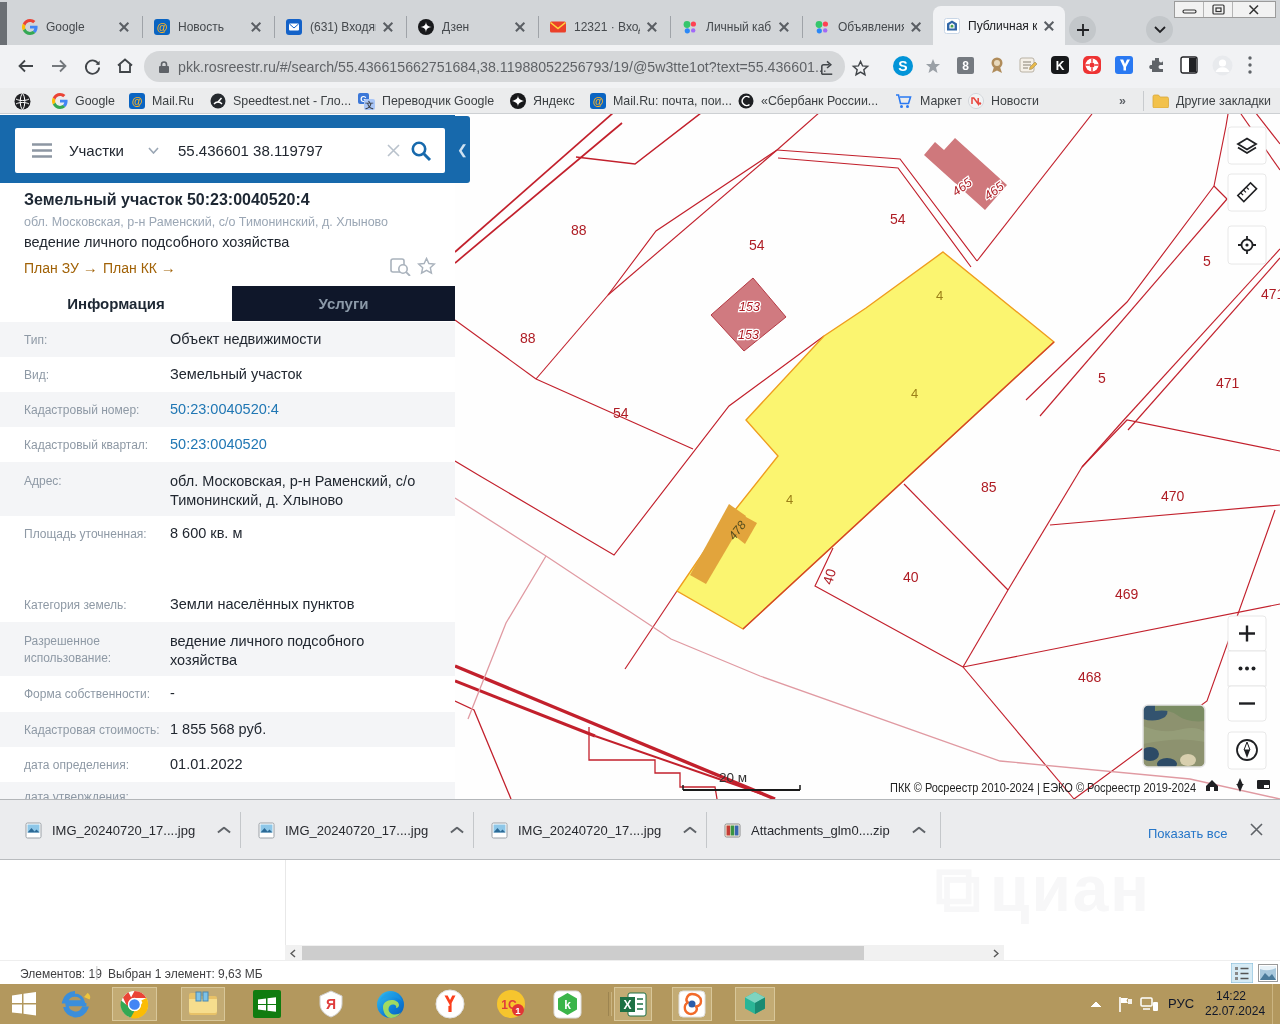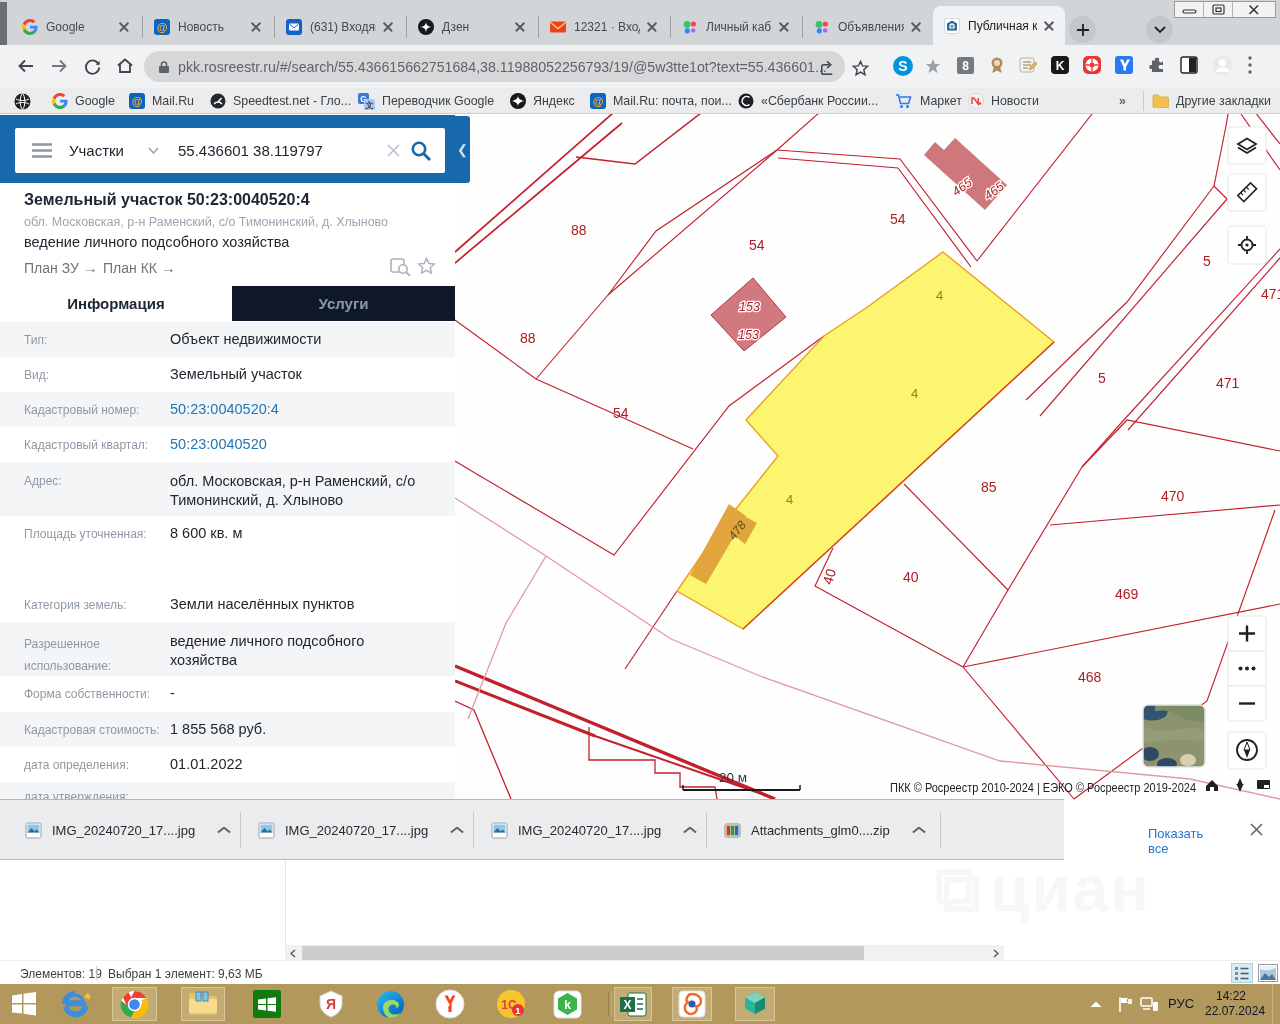--- a/index.html
+++ b/index.html
@@ -29,32 +29,32 @@
 #bookmarks{position:absolute;left:0;top:88px;width:1280px;height:26px;background:#ebeced;border-bottom:1px solid #cdd0d3}
 .bm{position:absolute;top:4px;height:18px;display:flex;align-items:center;font-size:12.4px;color:#3c4043;white-space:nowrap}
 .bm svg,.bm .bmi{margin-right:7px;flex:none}
 
 #panel{position:absolute;left:0;top:114px;width:455px;height:686px;background:#fff;overflow:hidden}
 #phead{position:absolute;left:0;top:1px;width:455px;height:68px;background:#1769ac}
 #searchbox{position:absolute;left:15px;top:13px;width:430px;height:45px;background:#fff;border-radius:2px;display:flex;align-items:center}
 #ptitle{position:absolute;left:24px;top:77px;width:420px;font-size:16px;font-weight:bold;color:#1d2733}
 #psub{position:absolute;left:24px;top:101px;width:420px;font-size:12.5px;color:#9aa6b4}
 #puse{position:absolute;left:24px;top:120px;width:420px;font-size:14.5px;color:#212730}
-.plink{position:absolute;top:145px;font-size:14px;color:#737373}
+.plink{position:absolute;top:145px;font-size:14px;color:#a16207}
 #ptabs{position:absolute;left:0;top:172px;width:455px;height:35px;background:#0f172a}
 #ptab1{position:absolute;left:0;top:0;width:232px;height:35px;background:#fff;text-align:center;line-height:35px;font-size:15px;font-weight:bold;color:#1d2733}
 #ptab2{position:absolute;left:232px;top:0;width:223px;height:35px;text-align:center;line-height:35px;font-size:15px;font-weight:bold;color:#8b99a8}
 .prow{position:absolute;left:0;width:455px}
 .prow .lab{position:absolute;left:24px;font-size:12px;color:#8e99a5}
 .prow .val{position:absolute;left:170px;font-size:14.5px;color:#212730}
 .prow .vlink{color:#2077b4}
 .grey{background:#f4f5f7}
 #collapsetab{position:absolute;left:455px;top:116px;width:15px;height:67px;z-index:6;background:#1769ac;border-radius:0 3px 3px 0;color:#cfe2f2;font-size:13px;display:flex;align-items:center;justify-content:center}
 
-#dlbar{position:absolute;left:0;top:799px;width:1064px;height:61px;background:#ebecee;border-top:1px solid #b3b6b9;border-bottom:1px solid #b9bcbf}
+#dlbar{position:absolute;left:0;top:799px;width:1280px;height:61px;background:#ebecee;border-top:1px solid #b3b6b9;border-bottom:1px solid #b9bcbf}
 .chip{position:absolute;top:0;height:60px;display:flex;align-items:center;font-size:13px;color:#27292e}
 .chipsep{position:absolute;top:12px;width:1px;height:36px;background:#c4c7ca}
 .caret{margin-left:22px;width:10px;height:6px;position:relative}
 .caret:before,.caret:after{content:"";position:absolute;top:2px;width:8px;height:1.8px;background:#5f6368}
 .caret:before{left:0;transform:rotate(-38deg)}.caret:after{left:6px;transform:rotate(38deg)}
 
 #below{position:absolute;left:0;top:860px;width:1280px;height:124px;background:#fff}
 #wm{position:absolute;left:935px;top:-8px;font-size:64px;font-weight:bold;color:#f7f7f8;letter-spacing:2px}
 #vsep{position:absolute;left:285px;top:0;width:1px;height:86px;background:#e8e8e8}
 #hscroll{position:absolute;left:285px;top:85px;width:719px;height:16px;background:#f1f1f1;display:flex;align-items:center}
@@ -385,21 +385,21 @@
       </div>
 <div class="prow" style="top:402px;height:35px">
         <span class="lab" style="top:11px">Площадь уточненная:</span>
         <span class="val" style="top:9px">8 600 кв. м</span>
       </div>
 <div class="prow" style="top:473px;height:35px">
         <span class="lab" style="top:11px">Категория земель:</span>
         <span class="val" style="top:9px">Земли населённых пунктов</span>
       </div>
 <div class="prow grey" style="top:508px;height:54px">
-        <span class="lab" style="top:11px;width:120px;line-height:22px">Разрешенное использование:</span>
+        <span class="lab" style="top:11px;width:120px;line-height:17px">Разрешенное использование:</span>
         <span class="val" style="top:10px;width:250px;line-height:19px">ведение личного подсобного хозяйства</span>
       </div>
 <div class="prow" style="top:562px;height:36px">
         <span class="lab" style="top:11px">Форма собственности:</span>
         <span class="val" style="top:9px">-</span>
       </div>
 <div class="prow grey" style="top:598px;height:35px">
         <span class="lab" style="top:11px">Кадастровая стоимость:</span>
         <span class="val" style="top:9px">1 855 568 руб.</span>
       </div>

